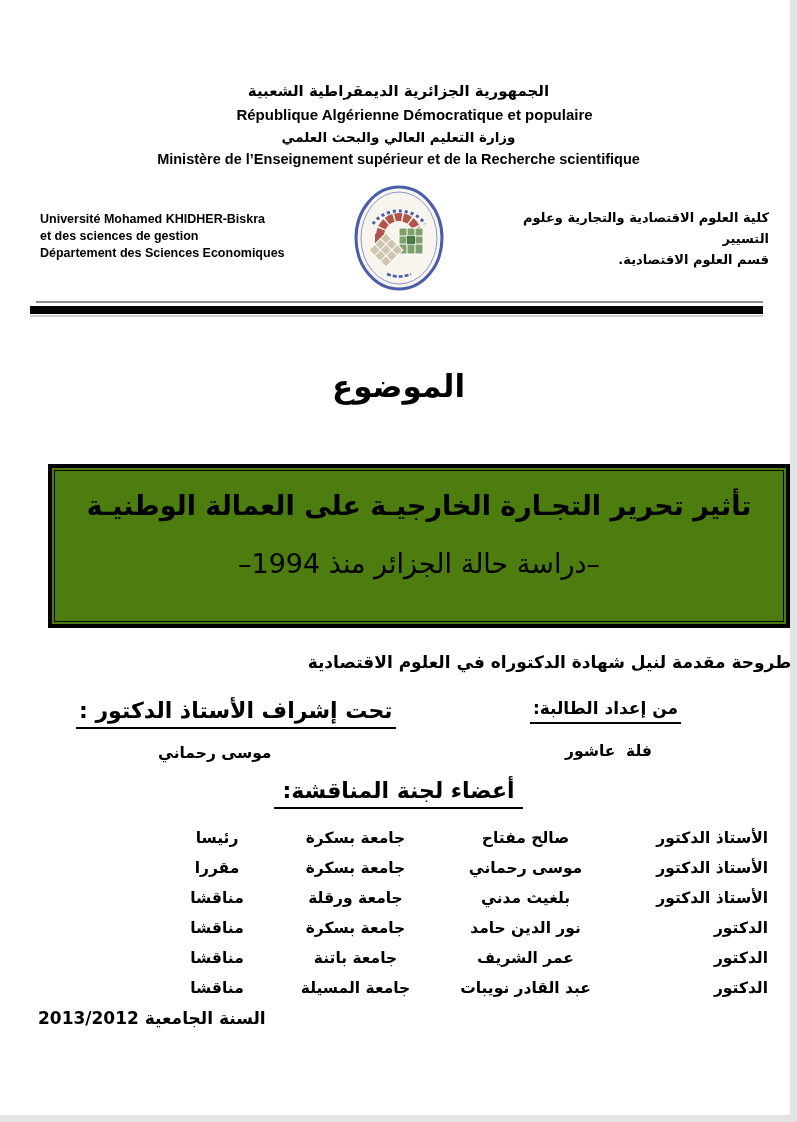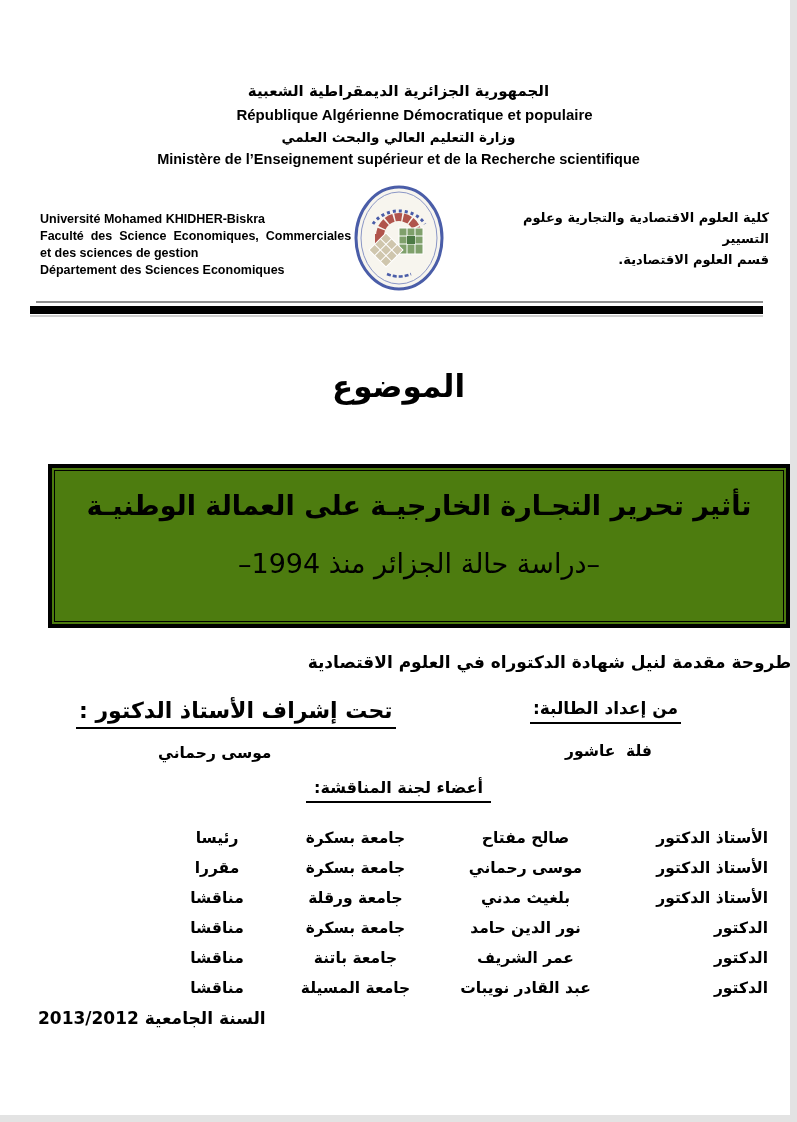--- a/index.html
+++ b/index.html
@@ -56,21 +56,21 @@
   
   .prepared-label  { position:absolute; top:698px; right:116px; font-size:17px; font-weight:bold;
                      border-bottom:2.5px solid #000; padding:0 3px 4px; }
   .prepared-name   { position:absolute; top:742px; right:145px; font-size:15.5px; font-weight:bold; white-space:pre; }
   .supervisor-label{ position:absolute; top:698px; left:76px; font-size:22px; font-weight:bold;
                      border-bottom:2.5px solid #000; padding:0 3px 4px; }
   .supervisor-name { position:absolute; top:744px; left:158px; font-size:15.5px; font-weight:bold; }
 
   
   .committee-head { position:absolute; top:778px; left:0; width:100%; text-align:center; }
-  .committee-head span { display:inline-block; font-size:16px; font-weight:bold;
+  .committee-head span { display:inline-block; font-size:22px; font-weight:bold;
                          border-bottom:2.5px solid #000; padding:0 8px 4px; }
   .committee { position:absolute; top:823px; right:29px; width:612px; direction:rtl; }
   .c-row  { display:grid; grid-template-columns:150px 185px 155px 122px; height:30px;
             align-items:center; font-weight:bold; font-size:15.5px;
             font-family:"DejaVu Sans", sans-serif; }
   .c-title{ text-align:right; }
   .c-name, .c-univ, .c-role { text-align:center; }
 
   
   .year { position:absolute; top:1008px; left:0; width:100%; text-align:left;
@@ -81,21 +81,20 @@
 
 <div class="header">
   <p class="h-ar1 ar">الجمهورية الجزائرية الديمقراطية الشعبية</p>
   <p class="h-fr1">République Algérienne Démocratique et populaire</p>
   <p class="h-ar2 ar">وزارة التعليم العالي والبحث العلمي</p>
   <p class="h-fr2">Ministère de l’Enseignement supérieur et de la Recherche scientifique</p>
 </div>
 
 <div class="fr-block">
   <p>Université Mohamed KHIDHER-Biskra</p>
-  <p>Faculté  des  Science  Economiques,  Commerciales</p>
   <p>et des sciences de gestion</p>
   <p>Département des Sciences Economiques</p>
 </div>
 
 <div class="logo">
   <svg width="92" height="108" viewBox="0 0 92 108">
     <ellipse cx="46" cy="54" rx="43" ry="51" fill="#f7f5ee" stroke="#4a5da8" stroke-width="3"></ellipse>
     <ellipse cx="46" cy="54" rx="38" ry="46" fill="none" stroke="#8a96c6" stroke-width="1"></ellipse>
     <path d="M20,40 A30,26 0 0 1 72,40" fill="none" stroke="#4a5da8" stroke-width="3" stroke-dasharray="3 3"></path>
     <path d="M27,52 A19,19 0 0 1 65,52" fill="none" stroke="#b0544c" stroke-width="8" stroke-dasharray="7 1.5"></path>

